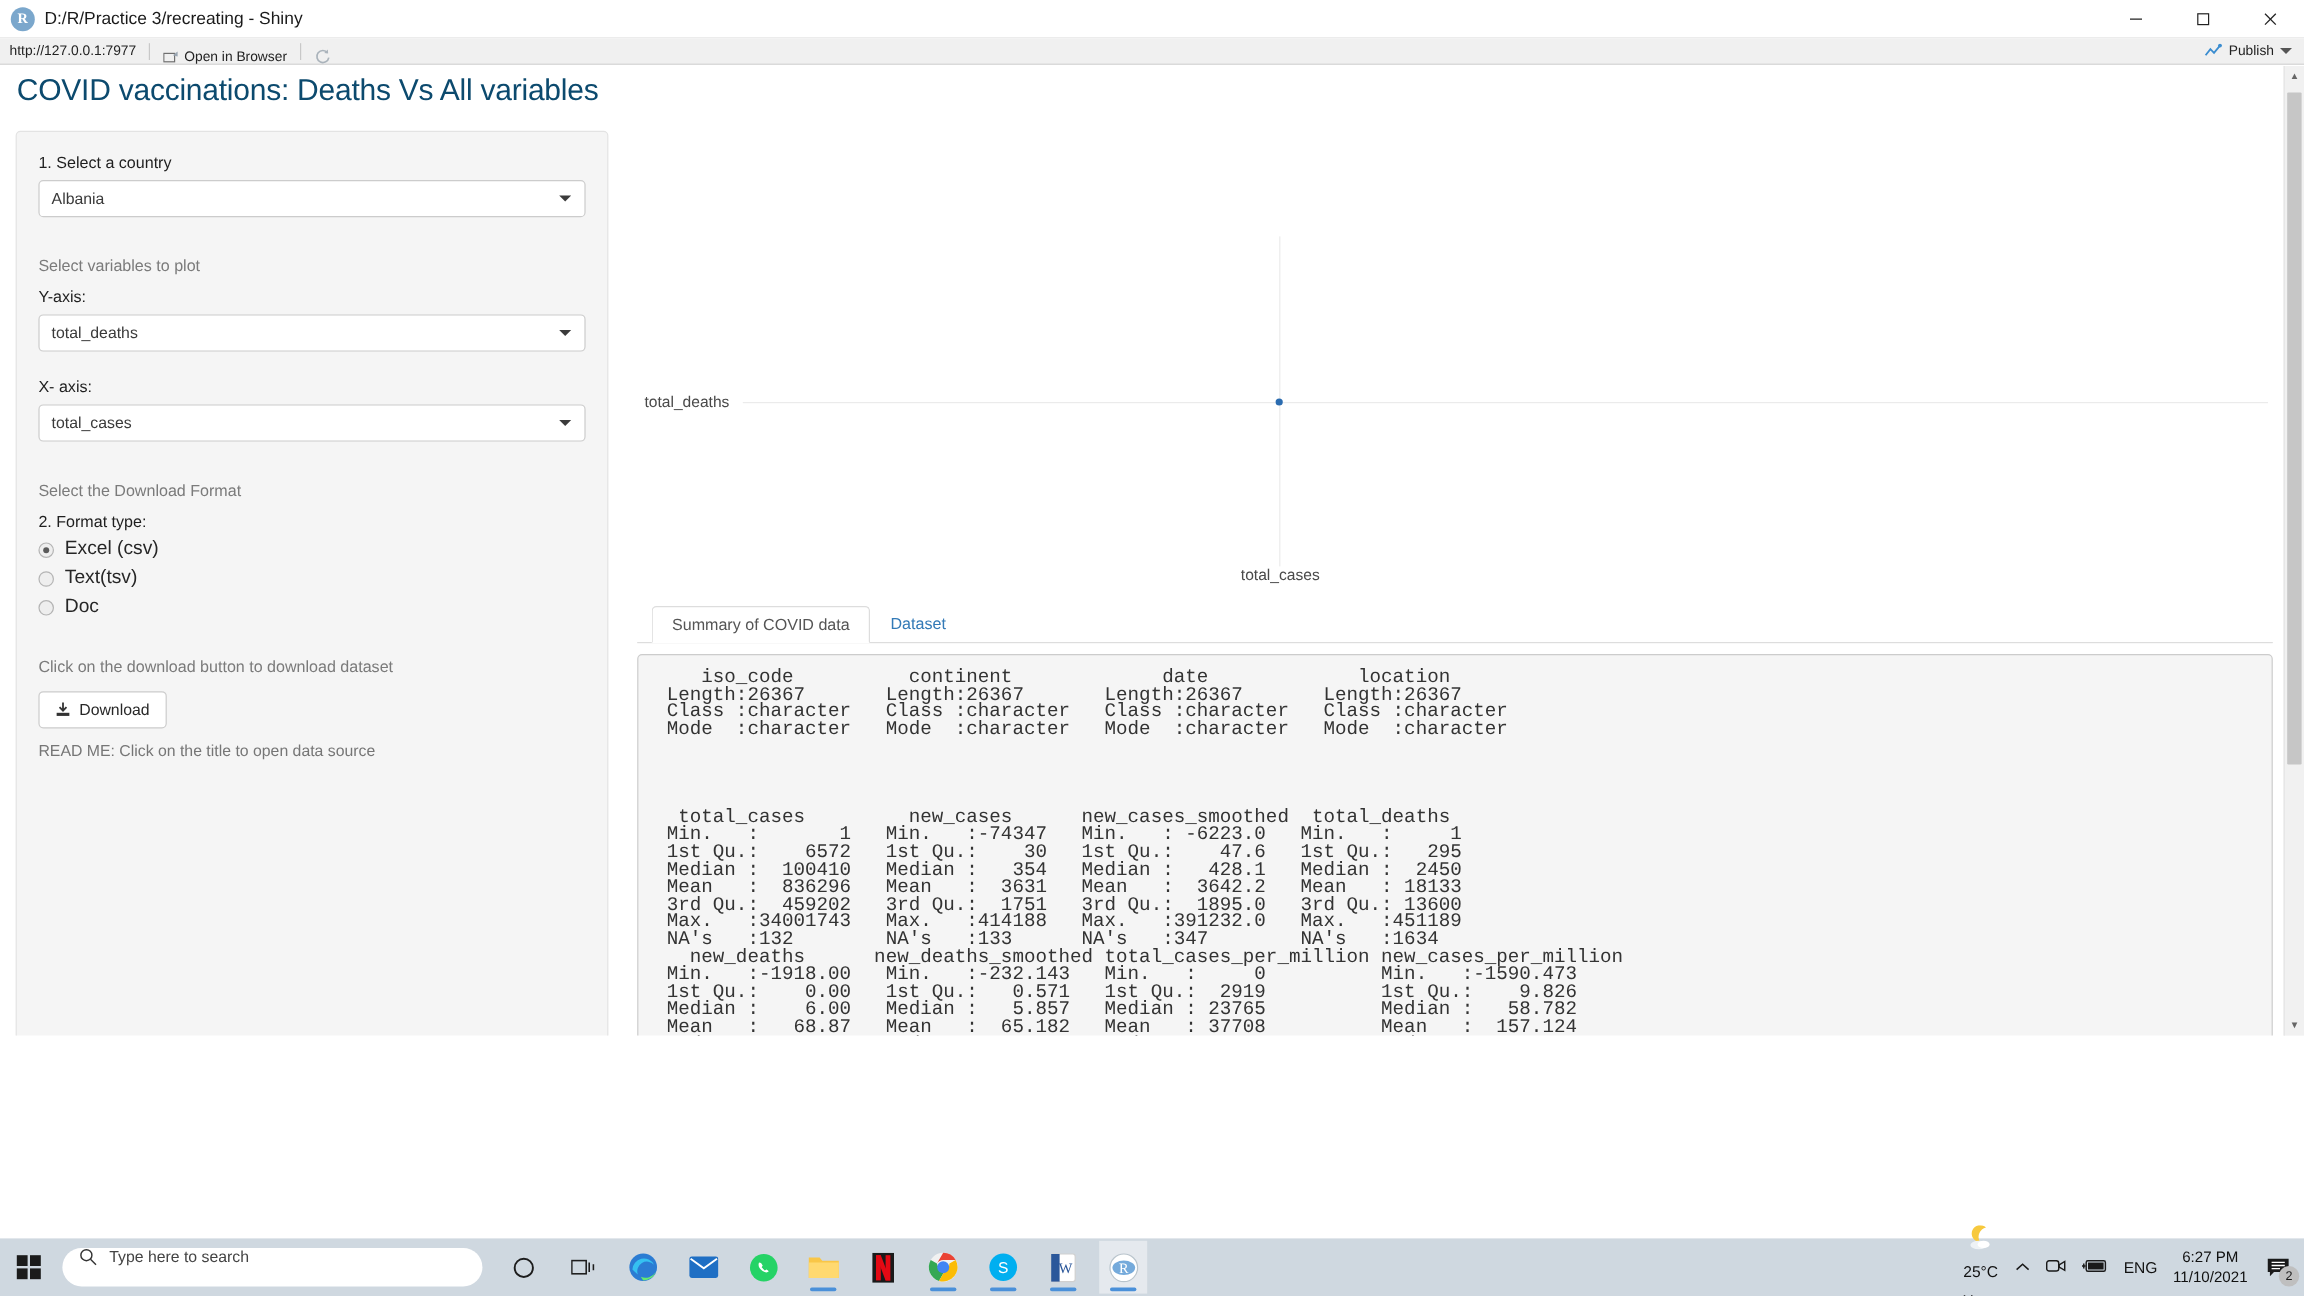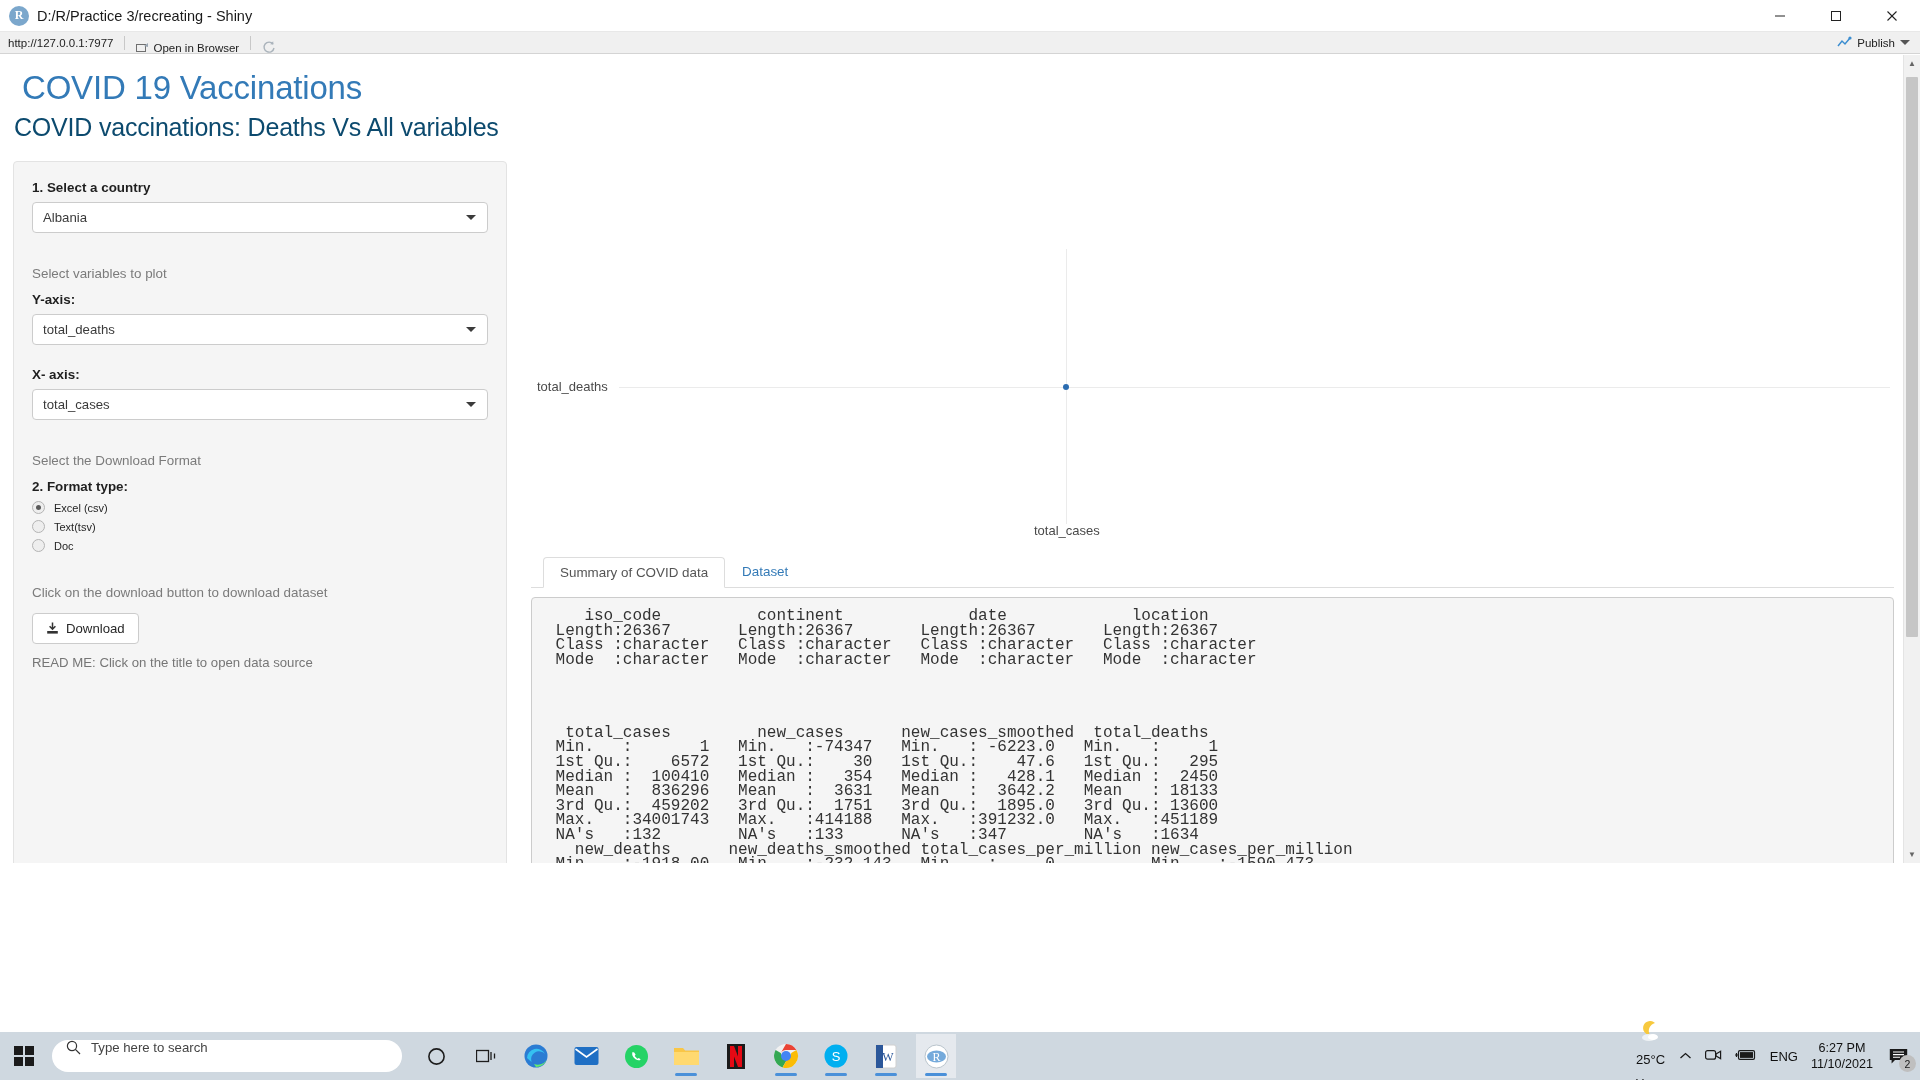--- a/index.html
+++ b/index.html
@@ -103,21 +103,21 @@
   .sidebar {
     width: 494px;
     margin-left: 13px;
     background: #f5f5f5;
     border: 1px solid #e3e3e3;
     border-radius: 4px;
     padding: 18px 18px 22px 18px;
     min-height: 517px;
   }
   .lbl-strong {
-    font-size: 13.4px; font-weight: bold; color: #1f1f1f;
+    font-size: 13.4px; font-weight: normal; color: #1f1f1f;
     display: block; margin-bottom: 7px;
   }
   .lbl-muted {
     font-size: 13.4px; color: #7b7b7b; display: block;
   }
   .select-wrap { position: relative; }
   .select-box {
     width: 100%; height: 31px;
     background: #ffffff;
     border: 1px solid #cccccc;
@@ -145,21 +145,21 @@
     width: 13px; height: 13px; border-radius: 50%;
     border: 1px solid #b4b4b4;
     background: #eeeeee;
     position: relative; flex: none;
   }
   .radio-dot.on::after {
     content: ""; position: absolute;
     left: 3px; top: 3px; width: 5px; height: 5px;
     border-radius: 50%; background: #5a5a5a;
   }
-  .radio-label { font-size: 11px; color: #262626; }
+  .radio-label { font-size: 16px; color: #262626; }
 
   .dl-btn {
     display: inline-flex; align-items: center; gap: 7px;
     background: #ffffff;
     border: 1px solid #cccccc;
     border-radius: 4px;
     padding: 7px 13px;
     font-size: 13.2px; color: #272727;
     margin-top: 2px;
   }
@@ -334,21 +334,20 @@
     <svg width="15" height="13" viewBox="0 0 15 13">
       <path d="M1 10 L5 5 L8 8 L13 2" fill="none" stroke="#3b8dd0" stroke-width="1.5"></path>
       <circle cx="13" cy="2" r="1.6" fill="#3b8dd0"></circle>
     </svg>
     <span>Publish</span>
     <span class="select-caret" style="position:static;border-top-color:#555"></span>
   </div>
 </div>
 
 <div class="page">
-  <h1 class="app-title">COVID 19 Vaccinations</h1>
   <h2 class="app-subtitle">COVID vaccinations: Deaths Vs All variables</h2>
 
   <div class="layout">
 
     <div class="sidebar">
 
       <label class="lbl-strong">1. Select a country</label>
       <div class="select-wrap">
         <div class="select-box">
           <span>Albania</span>

